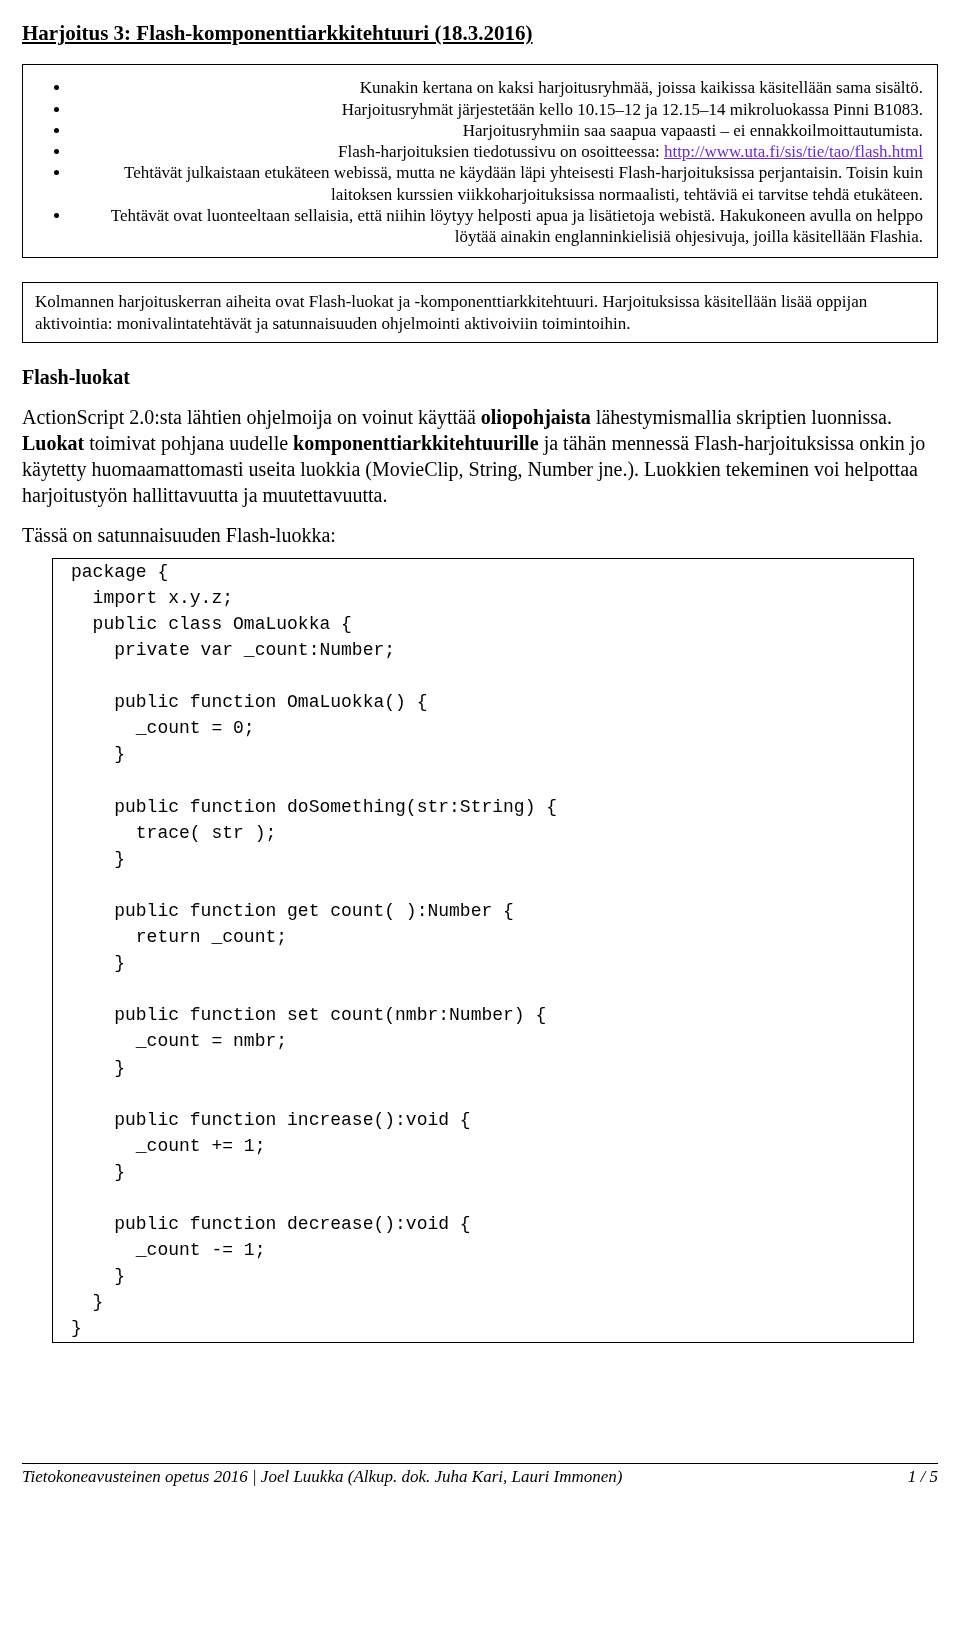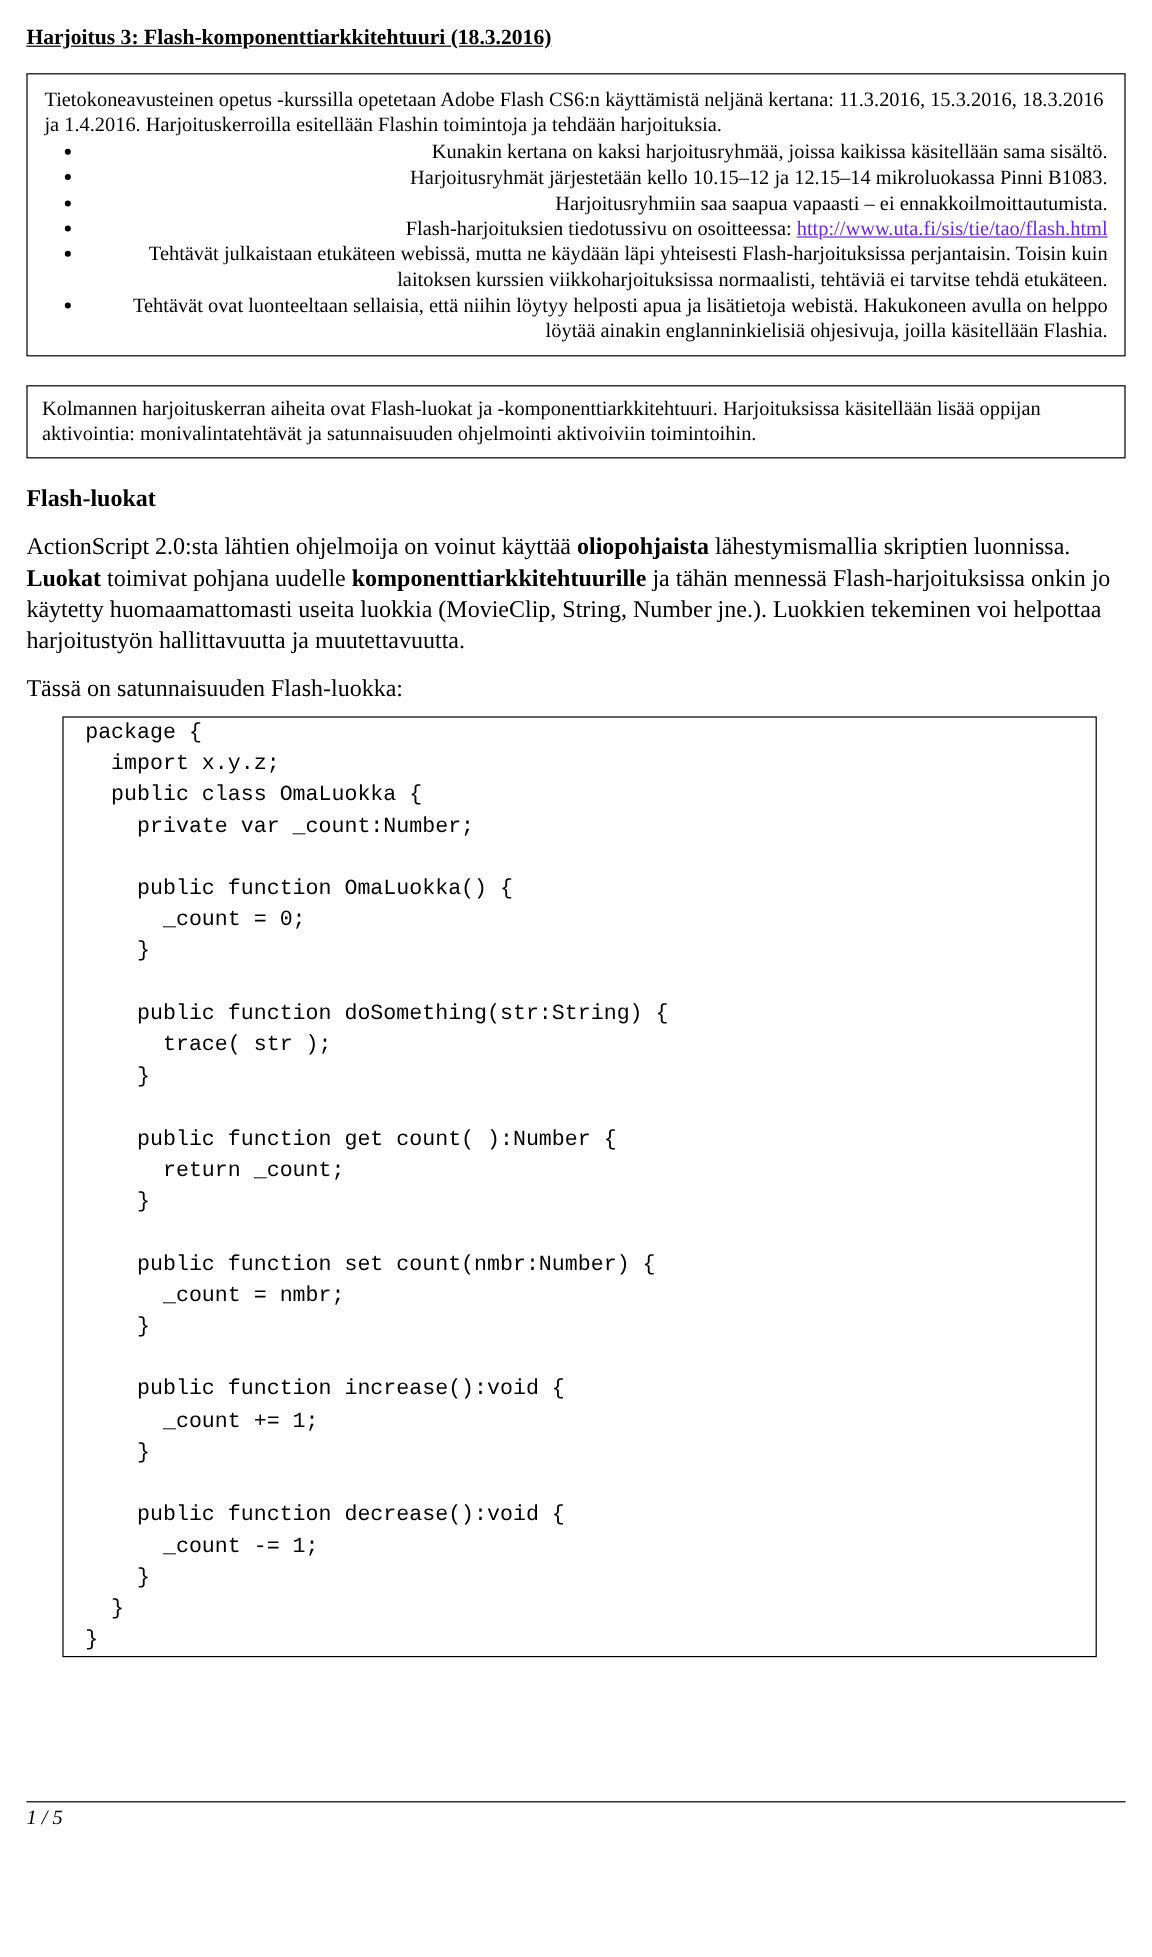--- a/index.html
+++ b/index.html
@@ -7,21 +7,21 @@
       font-size: 17px;
       line-height: 1.25;
       color: #000;
       background: #fff;
       margin: 0;
       padding: 20px 22px;
       width: 960px;
       box-sizing: border-box;
     }
     h2.title {
-      font-size: 18px;
+      font-size: 21px;
       font-weight: bold;
       text-decoration: underline;
       margin: 0 0 18px 0;
     }
     .info-box {
       border: 1px solid #000;
       padding: 10px 14px 10px 14px;
       margin-bottom: 24px;
     }
     .info-box p {
@@ -84,21 +84,20 @@
       font-style: italic;
       font-size: 17px;
     }
   </style>
 </head>
 <body>
 
 <h2 class="title">Harjoitus 3: Flash-komponenttiarkkitehtuuri (18.3.2016)</h2>
 
 <div class="info-box">
-  <p>Tietokoneavusteinen opetus -kurssilla opetetaan Adobe Flash CS6:n käyttämistä neljänä kertana: 11.3.2016, 15.3.2016, 18.3.2016 ja 1.4.2016. Harjoituskerroilla esitellään Flashin toimintoja ja tehdään harjoituksia.</p>
   <ul>
     <li>Kunakin kertana on kaksi harjoitusryhmää, joissa kaikissa käsitellään sama sisältö.</li>
     <li>Harjoitusryhmät järjestetään kello 10.15–12 ja 12.15–14 mikroluokassa Pinni B1083.</li>
     <li>Harjoitusryhmiin saa saapua vapaasti – ei ennakkoilmoittautumista.</li>
     <li>
       <span>Flash-harjoituksien tiedotussivu on osoitteessa: </span><a href="#">http://www.uta.fi/sis/tie/tao/flash.html</a>
     </li>
     <li>Tehtävät julkaistaan etukäteen webissä, mutta ne käydään läpi yhteisesti Flash-harjoituksissa perjantaisin. Toisin kuin laitoksen kurssien viikkoharjoituksissa normaalisti, tehtäviä ei tarvitse tehdä etukäteen.</li>
     <li>Tehtävät ovat luonteeltaan sellaisia, että niihin löytyy helposti apua ja lisätietoja webistä.   Hakukoneen avulla on helppo löytää ainakin englanninkielisiä ohjesivuja, joilla käsitellään Flashia.</li>
   </ul>
@@ -143,14 +142,15 @@
     }
 
     public function decrease():void {
       _count -= 1;
     }
   }
 }</pre>
 </div>
 
 <div class="footer">
+  <span>Tietokoneavusteinen opetus 2016 | Joel Luukka (Alkup. dok. Juha Kari, Lauri Immonen)</span>
   <span>1 / 5</span>
 </div>
 
 </body></html>

